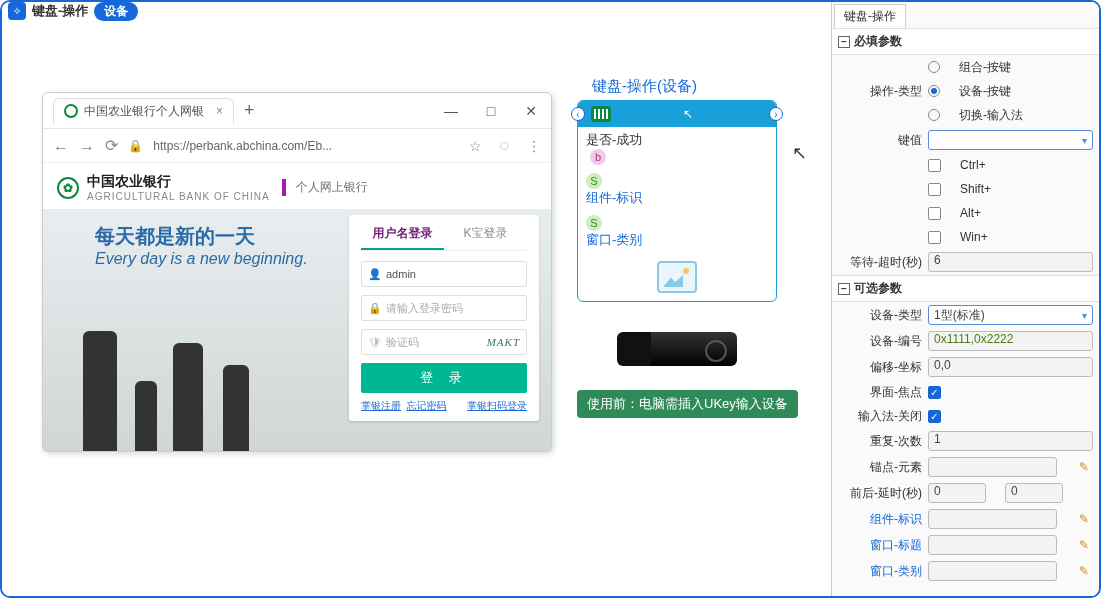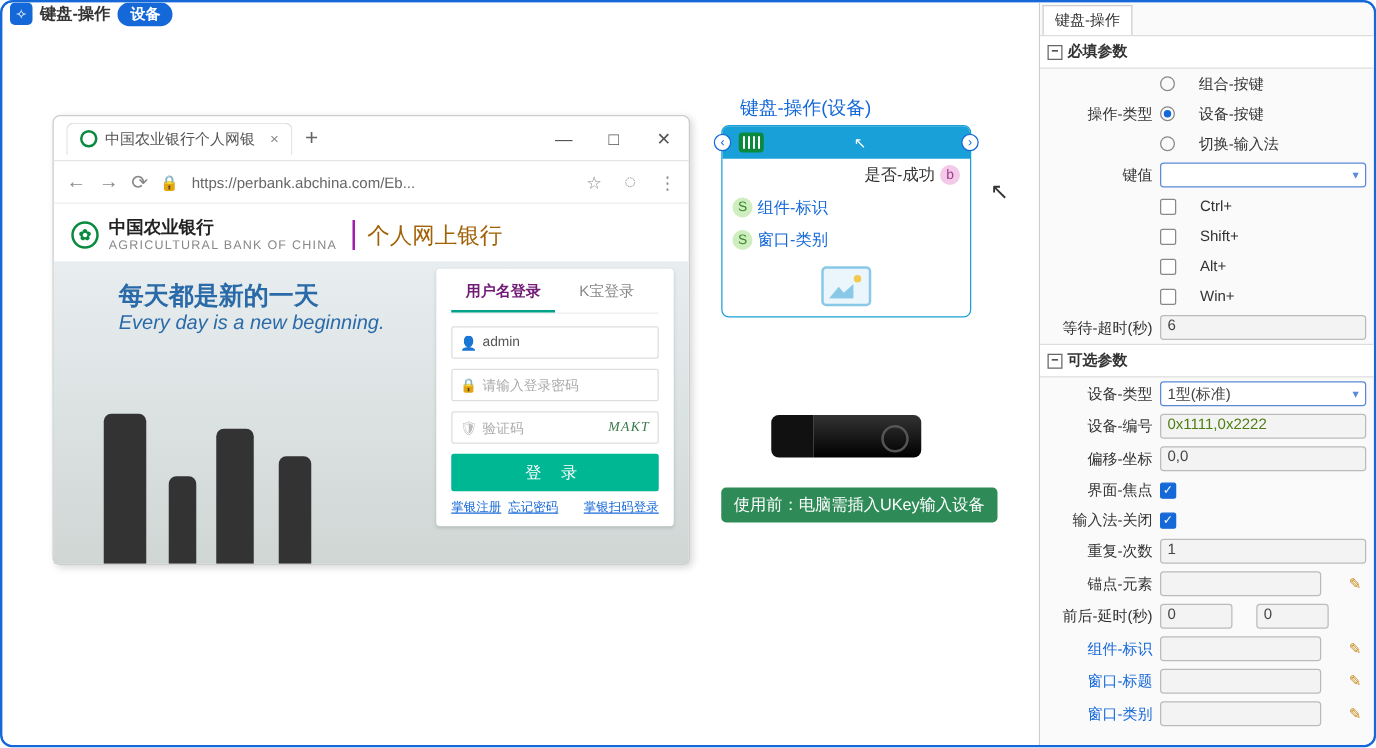--- a/index.html
+++ b/index.html
@@ -25,21 +25,21 @@
   .br-url { height:34px; display:flex; align-items:center; gap:10px; padding:0 10px; border-bottom:1px solid #eee;}
   .br-url .nav { color:#888; font-size:16px;}
   .lock { color:#2a8a2a; font-size:12px;}
   .url { color:#666; font-size:12px; flex:0 0 auto;}
   .star,.dots { color:#888; margin-left:auto; font-size:14px;}
   .br-body { position:relative; height:288px; }
   .bank-header { display:flex; align-items:center; gap:8px; padding:10px 14px; }
   .bank-logo { width:22px; height:22px; border:2px solid #0a8a3e; border-radius:50%; display:flex; align-items:center; justify-content:center; color:#0a8a3e; font-weight:bold;}
   .bank-name { font-weight:bold; color:#222; font-size:14px;}
   .bank-sub { font-size:10px; color:#888; letter-spacing:1px;}
-  .bank-right { color:#a16207; font-size:18px; border-left:2px solid #a21caf; padding-left:10px; margin-left:4px;}
+  .bank-right { color:#737373; font-size:12px; border-left:4px solid #a21caf; padding-left:10px; margin-left:4px;}
   .hero { position:absolute; left:0; top:46px; right:0; bottom:0; background:linear-gradient(#e8eef0,#cfd6d4); overflow:hidden;}
   .hero-text { position:absolute; left:16px; top:14px;margin-left:36px; }
   .hero-cn { font-size:20px; font-weight:bold; color:#2b6aa8;}
   .hero-en { font-size:16px; font-style:italic; color:#2b6aa8;}
   .family { position:absolute; left:40px; bottom:0; width:200px; height:140px; }
   .person { position:absolute; bottom:0; background:#333; border-radius:6px 6px 0 0; }
   .p1{left:0;width:34px;height:120px;} .p2{left:52px;width:22px;height:70px;} .p3{left:90px;width:30px;height:108px;} .p4{left:140px;width:26px;height:86px;}
   .login-card { position:absolute; right:12px; top:6px; width:190px; background:#fff; border-radius:3px; padding:10px 12px 8px; box-shadow:0 1px 3px rgba(0,0,0,0.15);}
   .lc-tabs { display:flex; border-bottom:1px solid #eee; margin-bottom:10px;}
   .lc-tab { flex:1; text-align:center; font-size:12px; color:#888; padding-bottom:6px; cursor:pointer;}
@@ -54,21 +54,21 @@
 
   
   .flow-title { position:absolute; left:590px; top:75px; color:#1468d8; font-size:15px;}
   .node { position:absolute; left:575px; top:98px; width:200px; border:1px solid #1aa0d8; border-radius:6px; background:#fff;}
   .node-hdr { height:26px; background:#1aa0d8; border-radius:5px 5px 0 0; display:flex; align-items:center; padding:0 6px;}
   .port { width:14px; height:14px; border-radius:50%; background:#fff; border:1px solid #1468d8; color:#1468d8; font-size:10px; display:flex; align-items:center; justify-content:center;}
   .port.left{margin-left:-13px;} .port.right{margin-left:auto; margin-right:-13px;}
   .kbd-ico { width:20px; height:16px; background:#0a8a3e; border-radius:3px; margin-left:6px; position:relative;}
   .kbd-ico::after{content:""; position:absolute; inset:3px; background:repeating-linear-gradient(90deg,#fff 0 2px,transparent 2px 4px);}
   .cursor-ico { margin-left:auto; margin-right:4px; color:#fff;}
-  .node-row { display:flex; align-items:center; padding:4px 8px; font-size:13px;}
+  .node-row { display:flex; padding:4px 8px; font-size:13px;flex-direction:column;}
   .node-row.right { justify-content:flex-end; color:#333;}
   .b-badge { width:16px; height:16px; border-radius:50%; background:#f2c9e8; color:#a03a8a; font-size:11px; display:flex; align-items:center; justify-content:center; margin-left:4px;}
   .s-badge { width:16px; height:16px; border-radius:50%; background:#cfeec0; color:#3a8a2a; font-size:11px; display:flex; align-items:center; justify-content:center; margin-right:4px;}
   .node-link { color:#1468d8; cursor:pointer;}
   .node-img { height:48px; display:flex; align-items:center; justify-content:center;}
   .ph-img { width:40px; height:32px; border:2px solid #8ac8e8; border-radius:4px; position:relative; background:#eaf6fc;}
   .ph-img::before{content:""; position:absolute; left:4px; bottom:4px; width:20px; height:12px; background:#8ac8e8; clip-path:polygon(0 100%,40% 20%,60% 60%,100% 0,100% 100%);}
   .ph-img::after{content:""; position:absolute; right:6px; top:5px; width:6px; height:6px; border-radius:50%; background:#f2c94c;}
   .arrow-cursor { position:absolute; left:790px; top:140px; font-size:18px; color:#333;}
 

